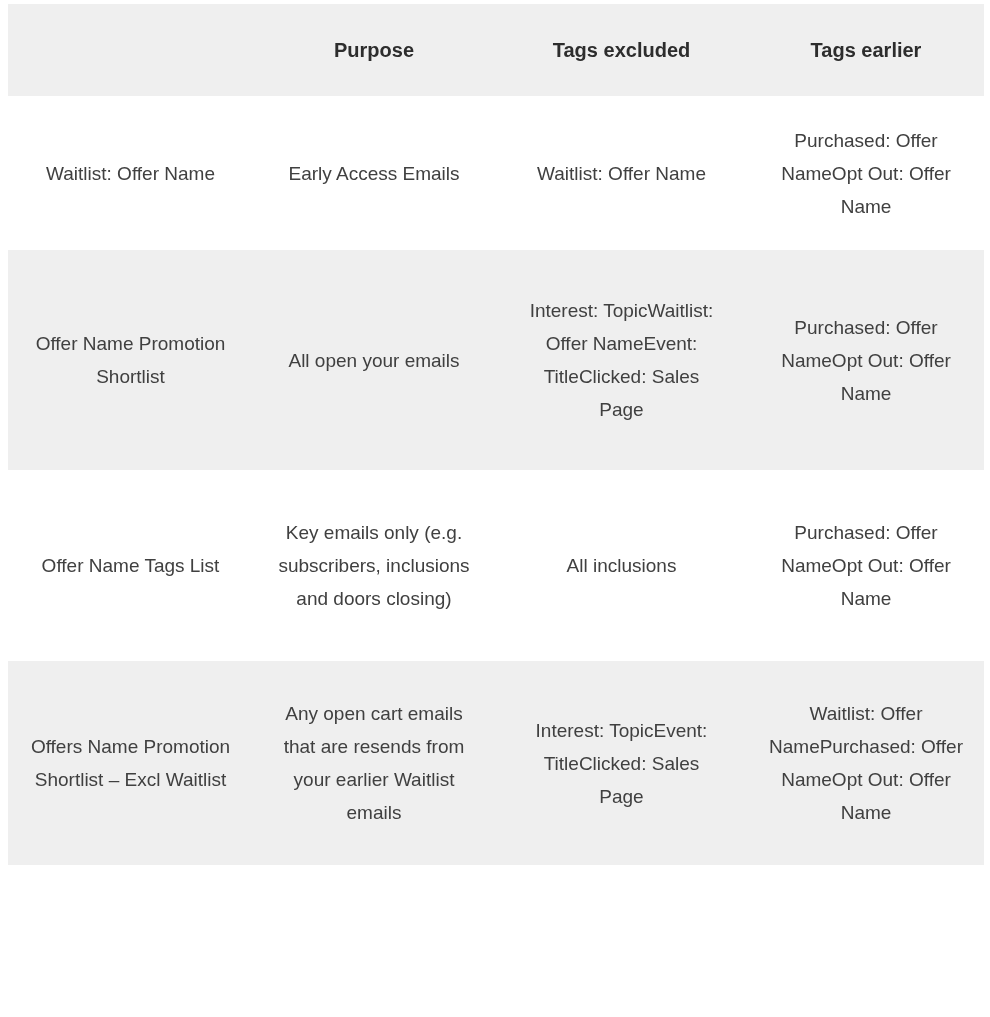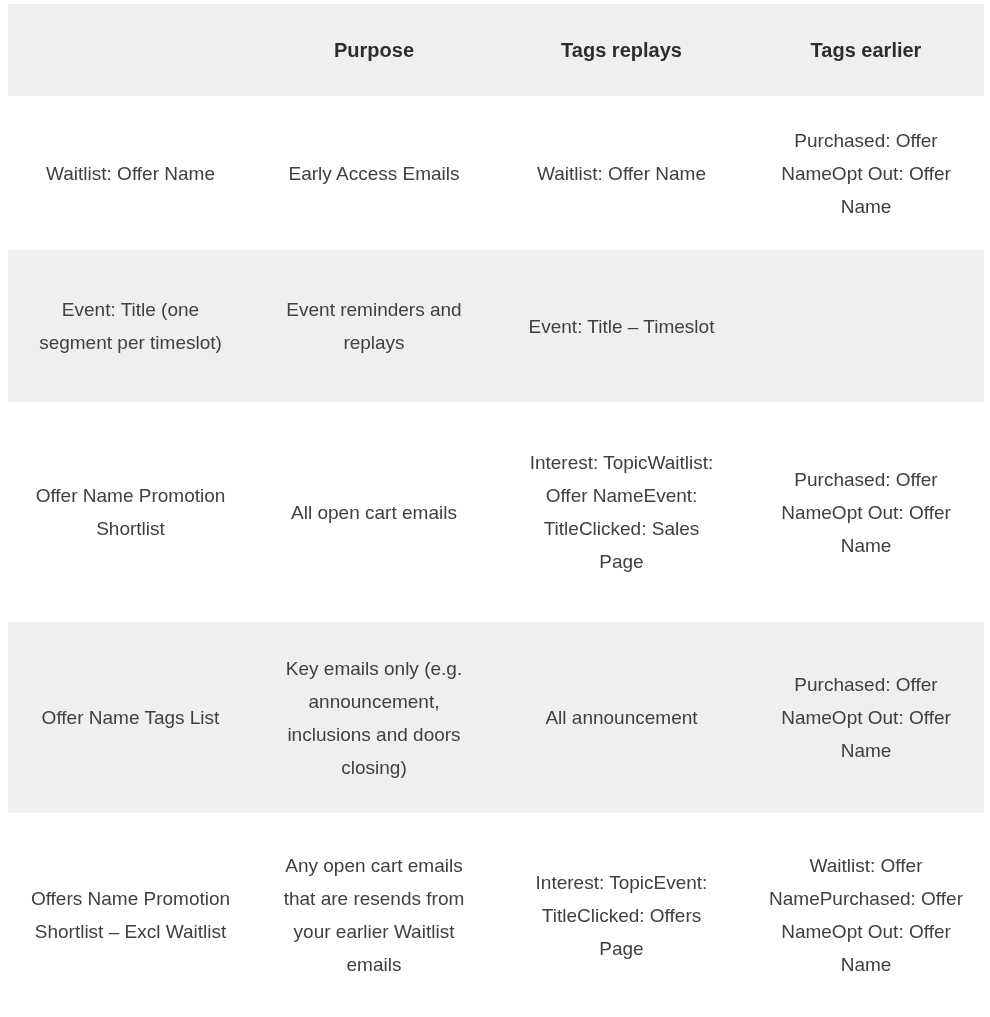--- a/index.html
+++ b/index.html
@@ -60,49 +60,43 @@
   <colgroup>
     <col class="c1">
       <col class="c2">
       <col class="c3">
       <col class="c4">
   </colgroup>
   <thead>
     <tr>
       <th></th>
       <th>Purpose</th>
-      <th>Tags replays</th>
+      <th>Tags excluded</th>
       <th>Tags earlier</th>
     </tr>
   </thead>
   <tbody>
     <tr class="r1">
       <td>Waitlist: Offer Name</td>
       <td>Early Access Emails</td>
       <td>Waitlist: Offer Name</td>
       <td>Purchased: Offer NameOpt Out: Offer Name</td>
     </tr>
-    <tr class="r2">
-      <td>Event: Title (one segment per timeslot)</td>
-      <td>Event reminders and replays</td>
-      <td>Event: Title – Timeslot</td>
-      <td></td>
-    </tr>
     <tr class="r3">
       <td>Offer Name Promotion Shortlist</td>
-      <td>All open cart emails</td>
+      <td>All open your emails</td>
       <td>Interest: TopicWaitlist: Offer NameEvent: TitleClicked: Sales Page</td>
       <td>Purchased: Offer NameOpt Out: Offer Name</td>
     </tr>
     <tr class="r4">
       <td>Offer Name Tags List</td>
-      <td>Key emails only (e.g. announcement, inclusions and doors closing)</td>
-      <td>All announcement</td>
+      <td>Key emails only (e.g. subscribers, inclusions and doors closing)</td>
+      <td>All inclusions</td>
       <td>Purchased: Offer NameOpt Out: Offer Name</td>
     </tr>
     <tr class="r5">
       <td>Offers Name Promotion Shortlist – Excl Waitlist</td>
       <td>Any open cart emails that are resends from your earlier Waitlist emails</td>
-      <td>Interest: TopicEvent: TitleClicked: Offers Page</td>
+      <td>Interest: TopicEvent: TitleClicked: Sales Page</td>
       <td>Waitlist: Offer NamePurchased: Offer NameOpt Out: Offer Name</td>
     </tr>
   </tbody>
 </table>
 
 </body></html>

